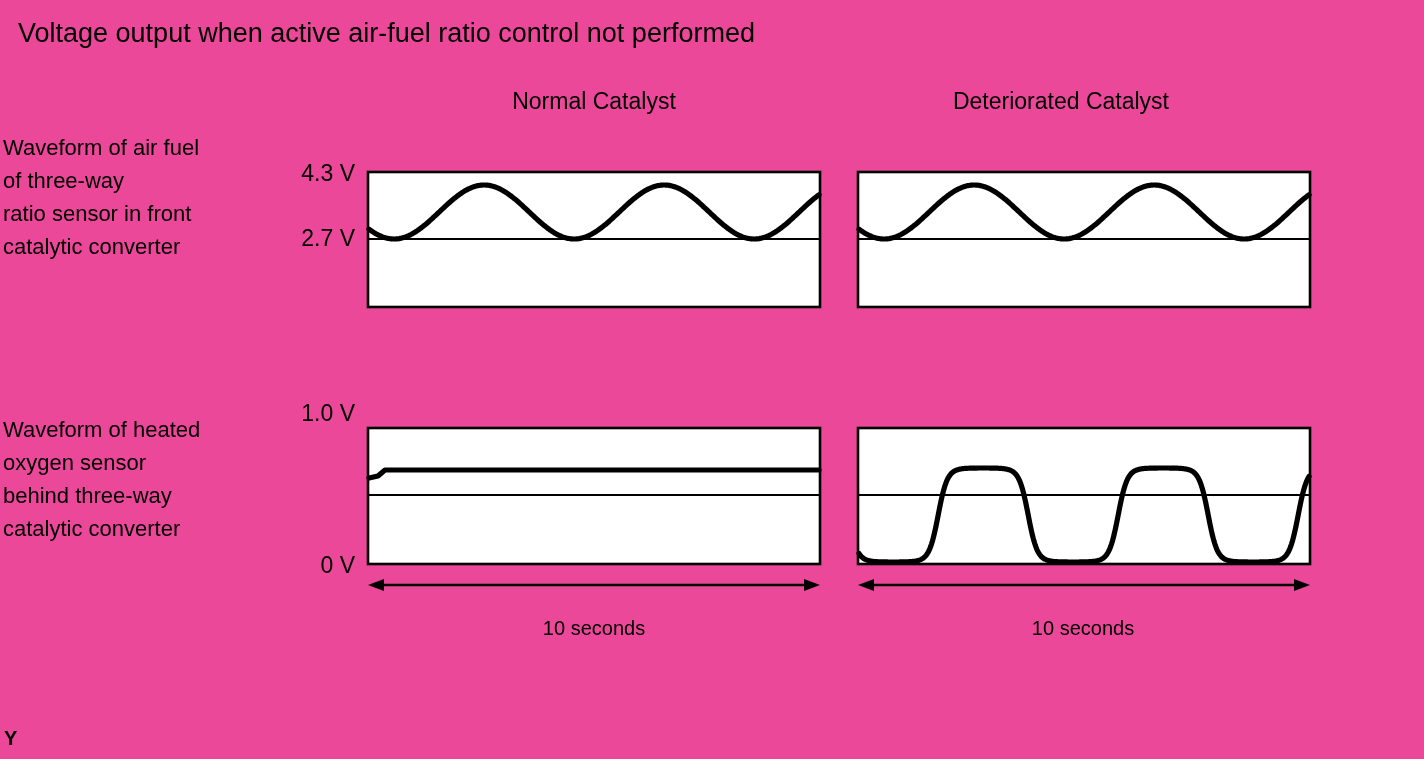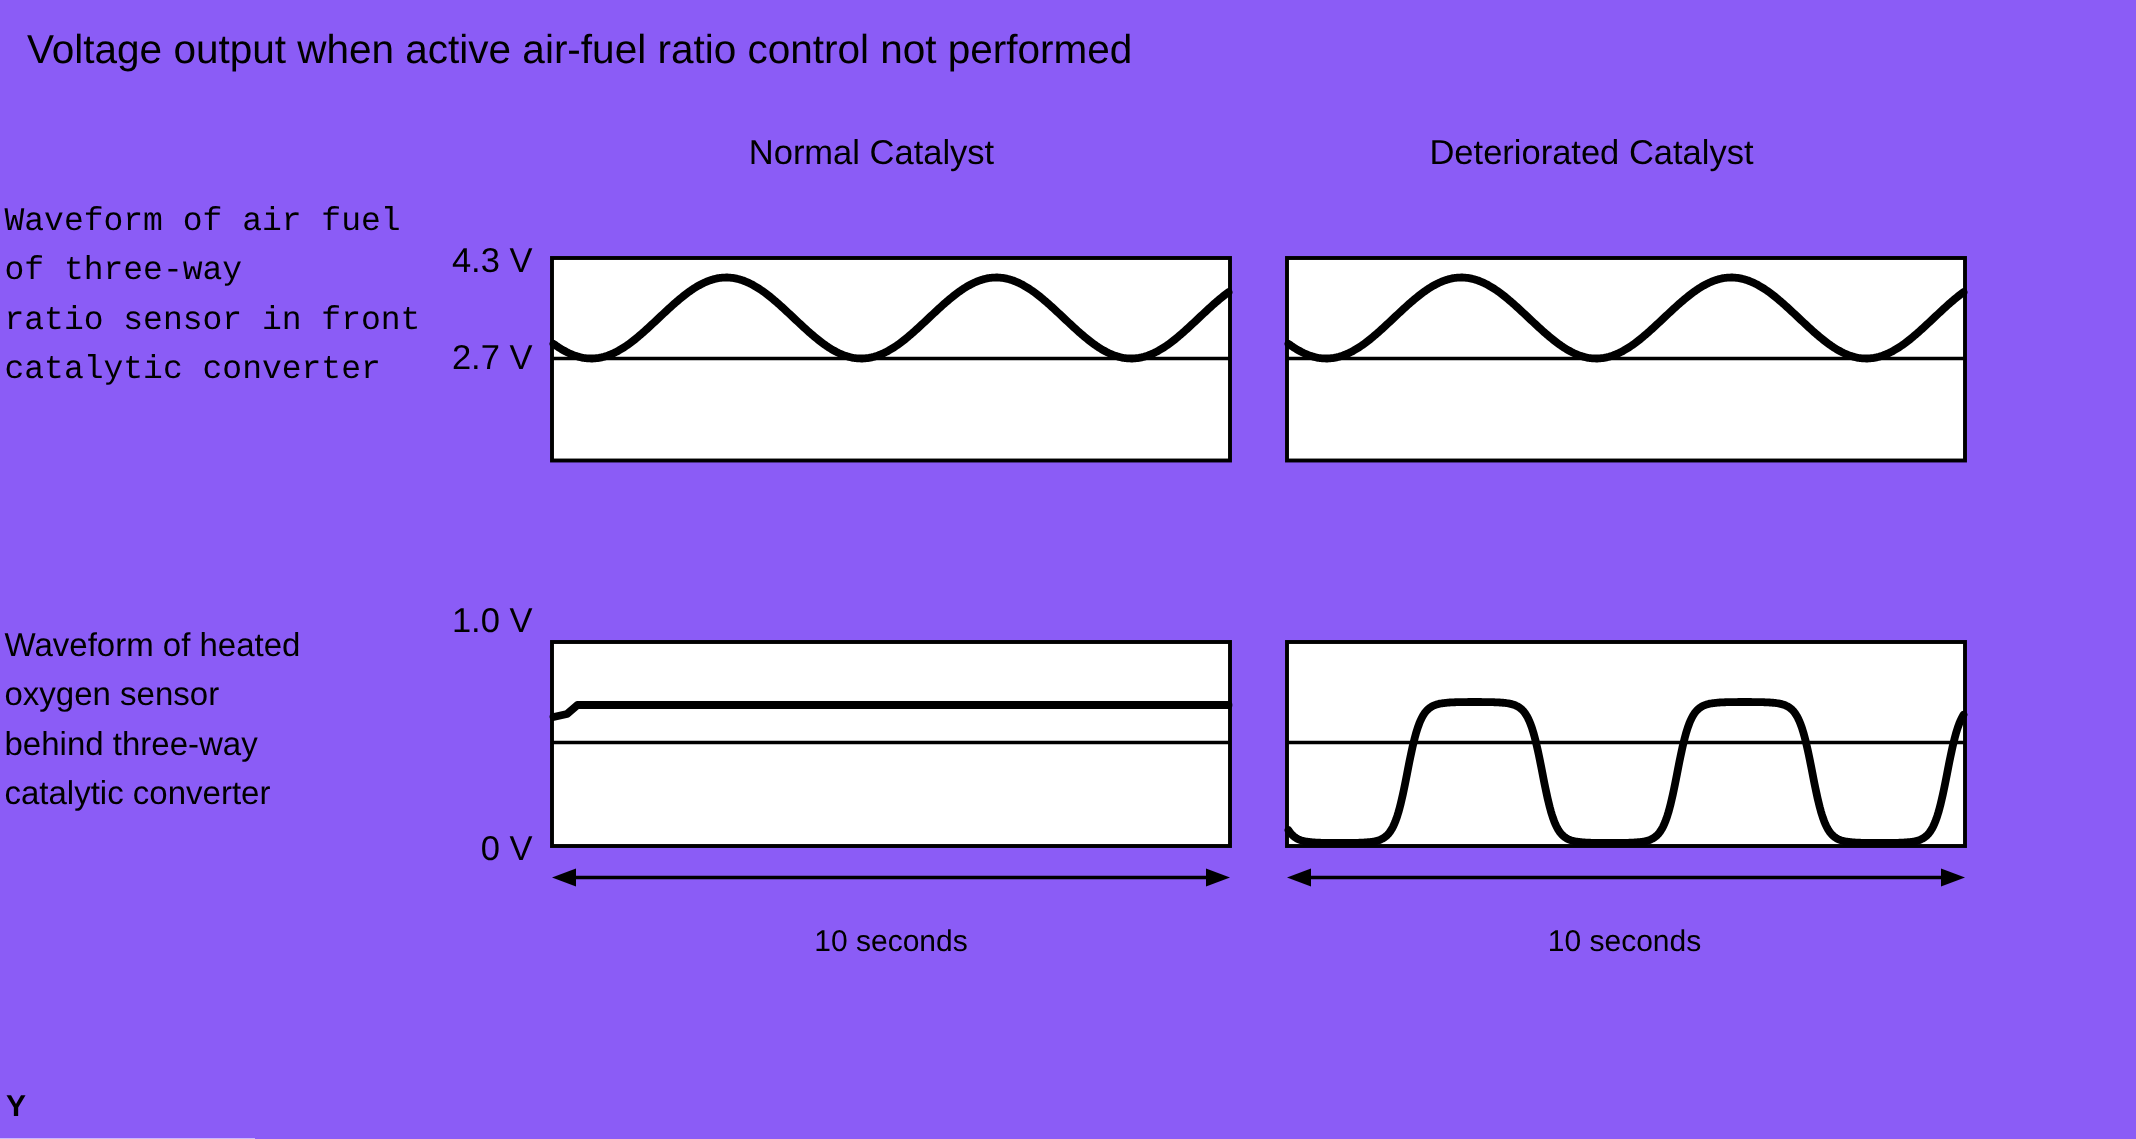--- a/index.html
+++ b/index.html
@@ -8,48 +8,48 @@
     background: #ffffff;
   }
   body {
     font-family: "Liberation Sans", sans-serif;
     color: #000000;
   }
   #page {
     position: relative;
     width: 1424px;
     height: 759px;
-    background: #8b5cf6;
+    background: #ec4899;
     overflow: hidden;
   }
   .abs { position: absolute; }
 
   .title {
     left: 18px;
     top: 17px;
     font-size: 27px;
     line-height: 32px;
     white-space: nowrap;
   }
 
   .col-header {
     font-size: 23px;
     line-height: 28px;
     white-space: nowrap;
     text-align: center;
   }
-  #header-normal { left: 355px; top: 87px; width: 452px; }
+  #header-normal { left: 368px; top: 87px; width: 452px; }
   #header-deteriorated { left: 836px; top: 87px; width: 450px; }
 
   .row-label {
     font-size: 22px;
     line-height: 33px;
     white-space: nowrap;
   }
-  #label-front { left: 3px; top: 131px; font-family: Liberation Mono, monospace; }
+  #label-front { left: 3px; top: 131px; }
   #label-behind { left: 3px; top: 413px; }
 
   .axis-label {
     font-size: 23px;
     line-height: 26px;
     white-space: nowrap;
     text-align: right;
   }
   #tick-34 { left: 205px; top: 160px; width: 150px; }
   #tick-31 { left: 205px; top: 225px; width: 150px; }

